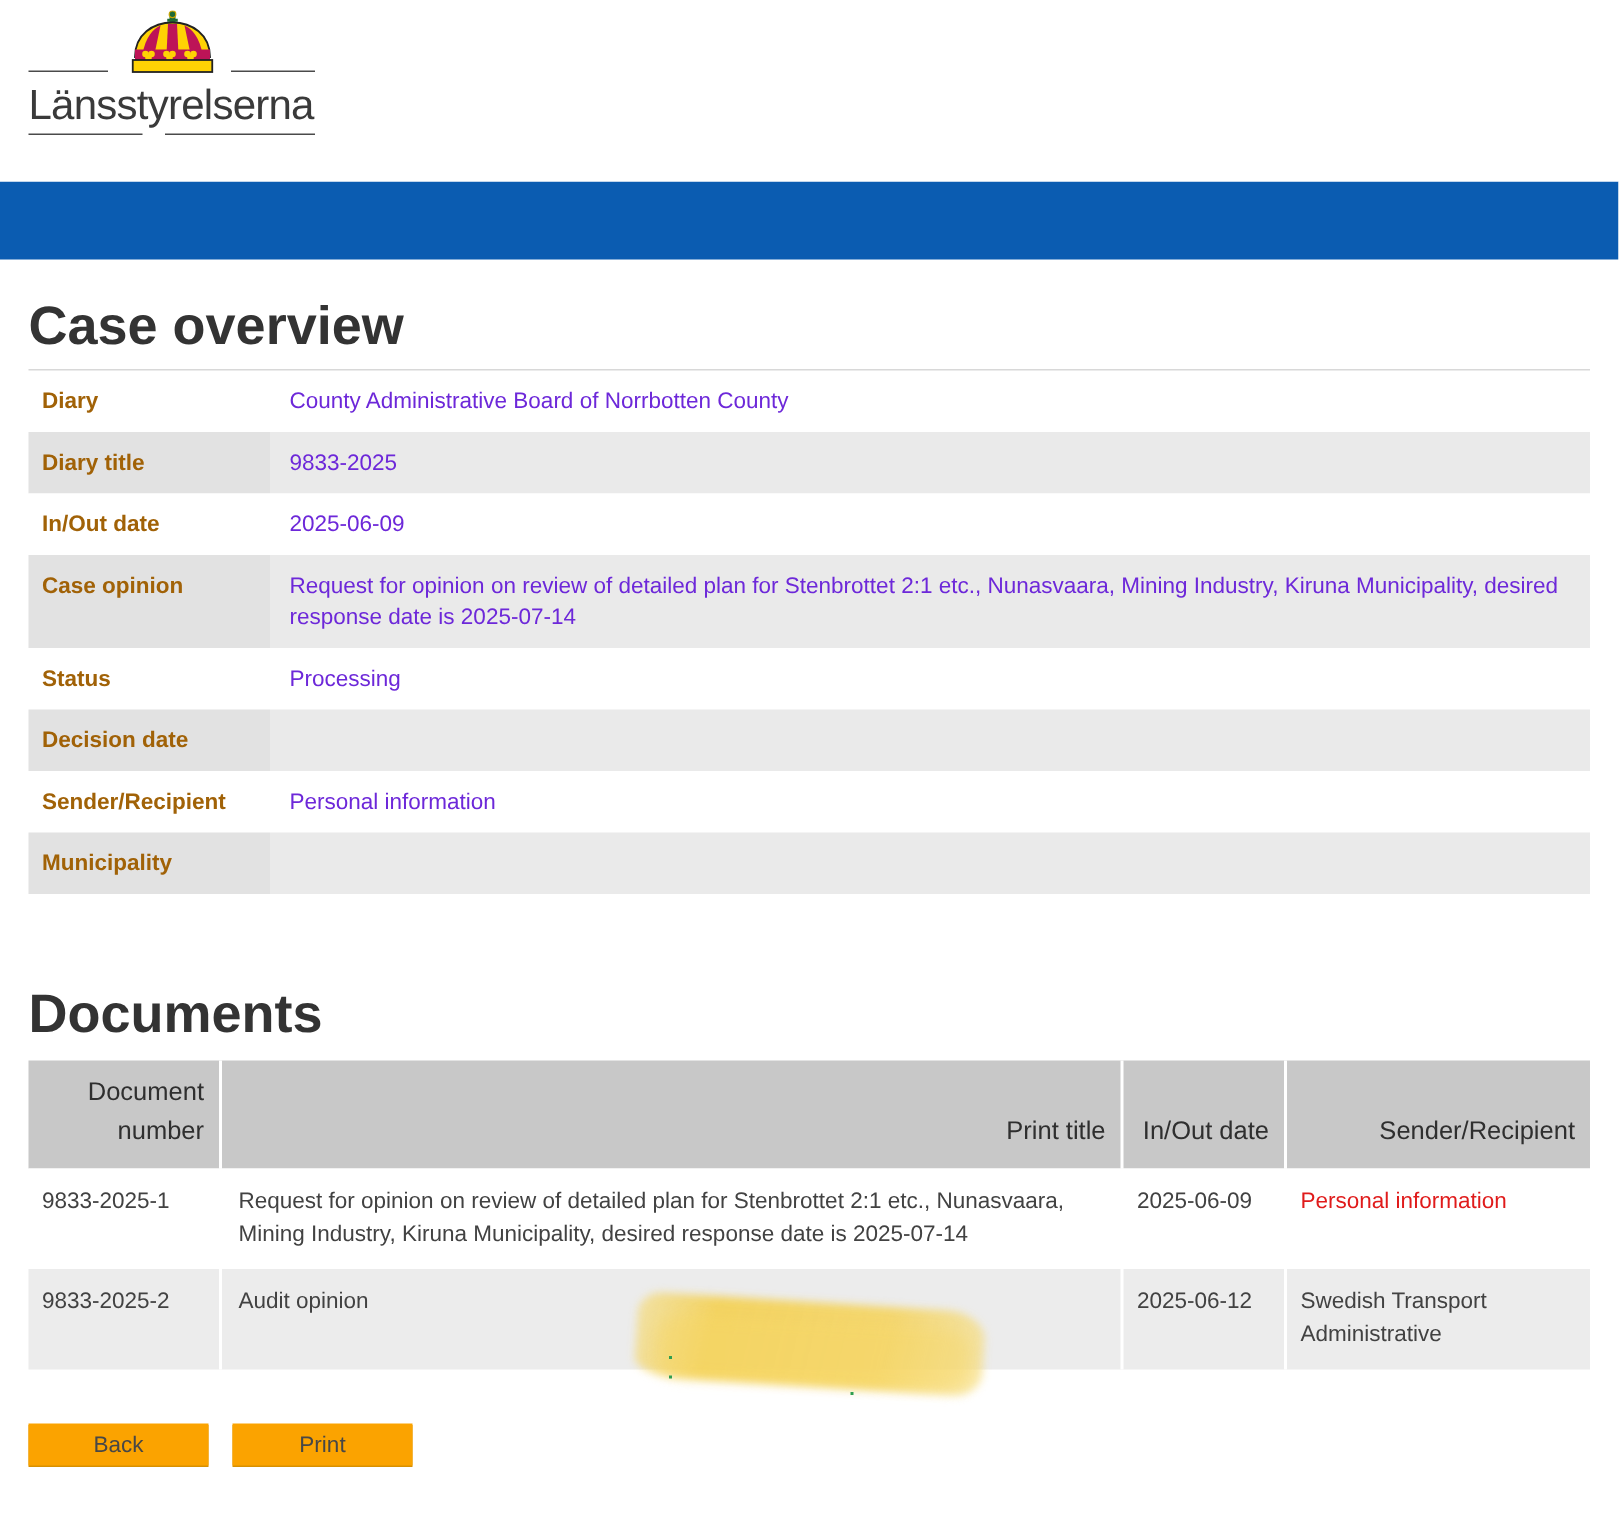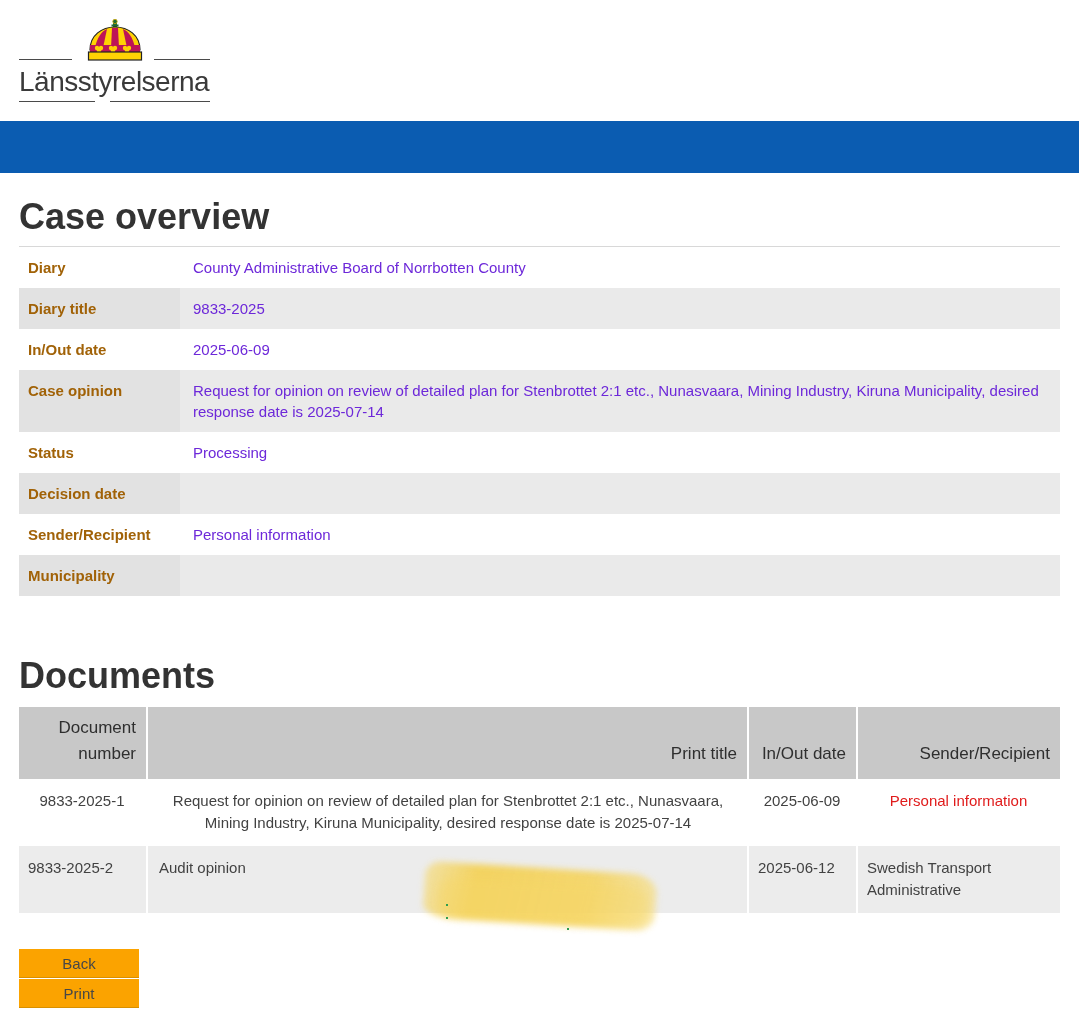--- a/index.html
+++ b/index.html
@@ -1,21 +1,21 @@
 <!DOCTYPE html>
 <html><head>
 <meta charset="utf-8">
 <style>
   * { margin:0; padding:0; box-sizing:border-box; }
   html,body { width:1079px; height:1025px; background:#fff; overflow:hidden;
               font-family:"Liberation Sans", sans-serif; color:#424242; position:relative; }
 
   
   header { height:121px; position:relative; background:#fff; }
-  .logo { position:absolute; left:19px; top:19px; width:191px; }
+  .logo { position:absolute; left:19px; top:7px; width:191px; }
   .crown-row { display:flex; align-items:flex-end; height:42px; }
   .crown-row .rule { height:0; border-top:1px solid #4a4a4a; margin-bottom:1px; }
   .rule-tl { width:53px; margin-right:12px; }
   .rule-tr { width:58px; margin-left:8px; }
   .crown-svg { display:block; }
   .logo-text { font-size:28px; color:#3a3a3a; letter-spacing:-0.5px; line-height:33px;
                padding:4px 0 3px 0; font-weight:400; }
   .bottom-rules { display:flex; }
   .rule-bl { width:76px; border-top:1px solid #4a4a4a; }
   .rule-br { flex:1; margin-left:15px; border-top:1px solid #4a4a4a; }
@@ -46,28 +46,28 @@
                font-size:15px; line-height:22px; }
   table.docs col.c1 { width:128px; }
   table.docs col.c2 { width:601px; }
   table.docs col.c3 { width:109px; }
   table.docs col.c4 { width:203px; }
   table.docs th { background:#c8c8c8; font-weight:400; font-size:17px; color:#2f2f2f;
                   text-align:right; vertical-align:bottom; height:66px;
                   padding:8px 10px 12px 9px; line-height:26px; }
   table.docs th + th, table.docs td + td { border-left:2px solid #fff; }
   table.docs td { vertical-align:top; padding:11px 10px 12px 9px; }
-  table.docs tr.row-a { height:65px;text-align:center; }
+  table.docs tr.row-a { height:65px; }
   table.docs tr.row-a td { background:#fff; }
   table.docs tr.row-b { height:63px; }
   table.docs tr.row-b td { background:#ececec; }
   table.docs td.c-title, table.docs th.c-title { padding-left:11px; }
 
   
-  .btn-row { display:flex; gap:2px; margin-top:36px;flex-direction:column; }
+  .btn-row { display:flex; gap:16px; margin-top:36px; }
   .btn { width:120px; height:28px; background:#fba300; border:none; cursor:pointer;
          font-family:"Liberation Sans", sans-serif; font-size:15px; color:#474747;
          box-shadow:0 1px 0 #d89000; text-align:center; line-height:27px; }
 
   
   .smudge { position:absolute; left:424px; top:868px; width:232px; height:56px; z-index:5;
             transform:rotate(3.6deg); border-radius:16px 26px 18px 30px / 14px 18px 16px 12px;
             background:linear-gradient(100deg, rgba(246,216,106,0.55) 0%, rgba(244,209,85,0.92) 22%,
                        rgba(245,211,92,0.88) 70%, rgba(247,221,125,0.6) 100%);
             filter:blur(3px); }

